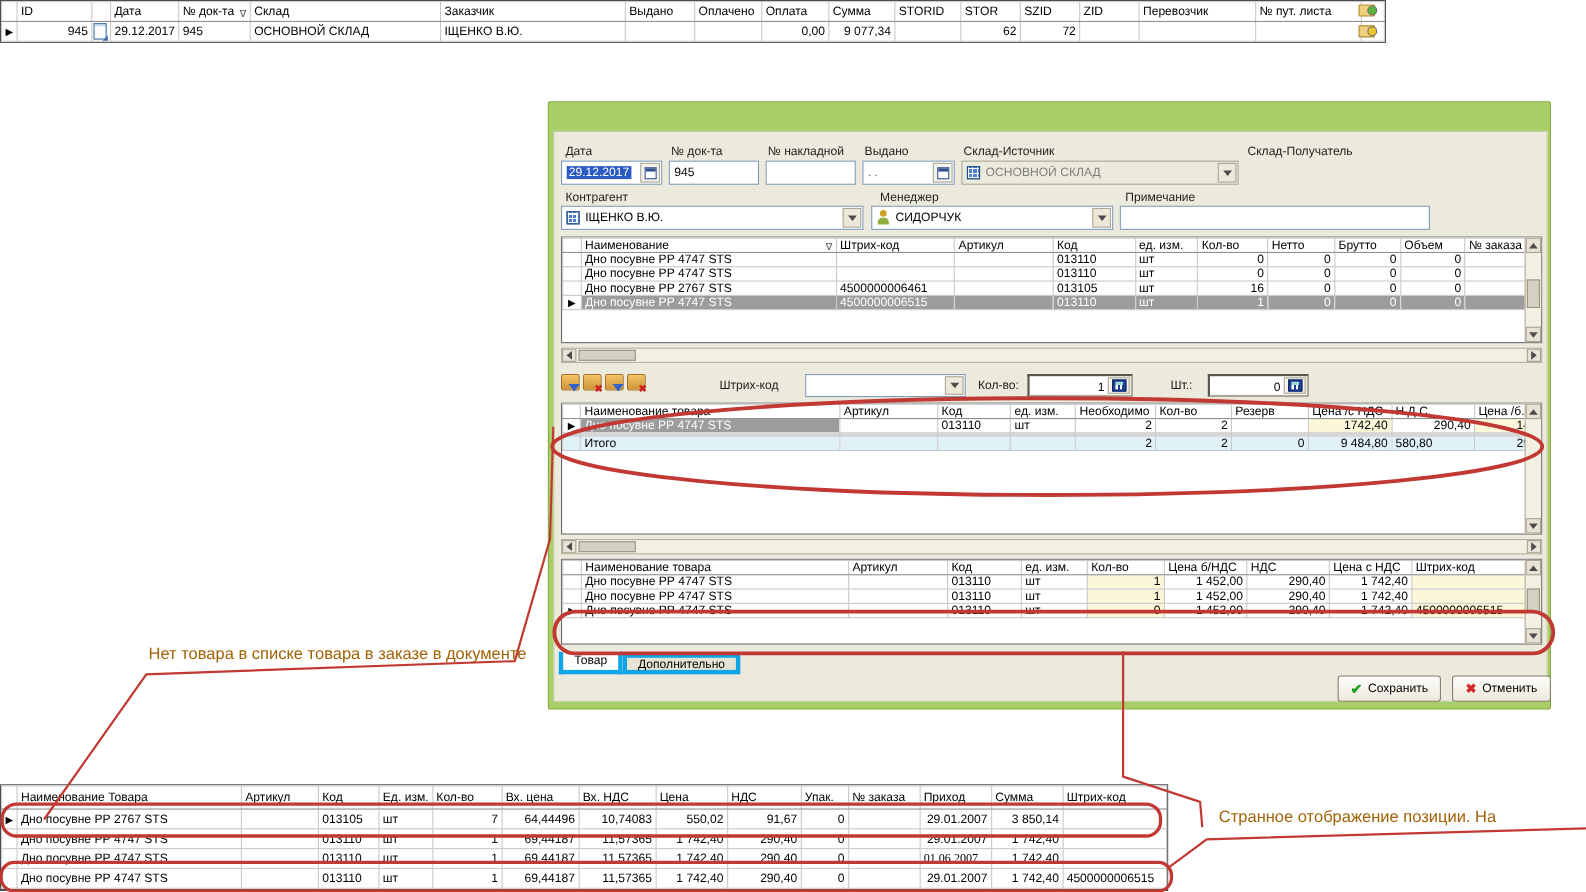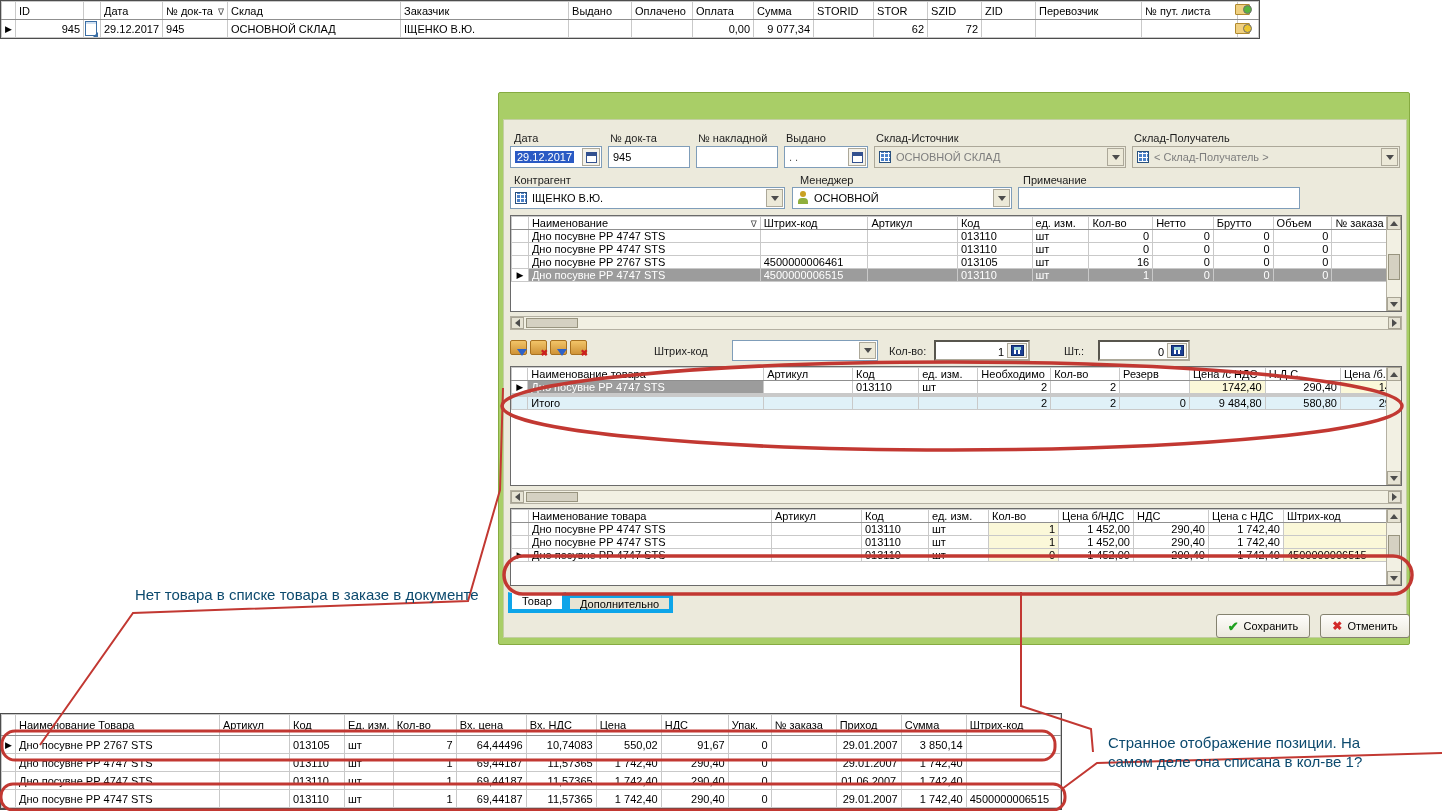--- a/index.html
+++ b/index.html
@@ -77,21 +77,21 @@
   
   .tab{position:absolute;height:21px;display:flex;align-items:center;padding:0 10px;border:4px solid #0ea5e9}
   .tab.active{background:#fff;border-top:1px solid #fff;z-index:2}
   .tab.inactive{background:#e7e4d4;top:2px;height:19px}
   .pushbtn{position:absolute;height:24px;background:linear-gradient(#fefdfb,#ece9dd);border:1px solid #84826f;border-radius:3px;display:flex;align-items:center;justify-content:center;gap:5px}
   .greencheck{color:#1fa01f;font-size:13px;font-weight:bold}
   .redcross{color:#d22a2a;font-size:12px;font-weight:bold}
 
   
   #anno-svg{position:absolute;left:0;top:0;width:1442px;height:811px;pointer-events:none;z-index:60}
-  .rednote{position:absolute;color:#0c4a6e;font-size:15px;line-height:19px;white-space:nowrap;z-index:61}
+  .rednote{position:absolute;color:#a16207;font-size:15px;line-height:19px;white-space:nowrap;z-index:61}
 </style>
 </head>
 <body>
 
 <div class="gridwrap" id="top-grid">
   <table class="grid">
       <colgroup>
         <col style="width: 14px;">
         <col style="width: 68px;">
         <col style="width: 17px;">
@@ -194,42 +194,35 @@
           <span class="calglyph"></span>
         </span>
     </div>
     <div class="field gray" style="left:370px;top:26px;width:252px;border-color:#aca899">
       <span class="gridicon" style="position:absolute;left:4px;top:4px"></span>
       <span class="fieldtext" style="left:21px">ОСНОВНОЙ СКЛАД</span>
       <span class="cbtn">
           <span class="tri-down"></span>
         </span>
     </div>
-    <div class="field gray" style="left:628px;top:26px;width:268px;border-color:#aca899">
-      <span class="gridicon" style="position:absolute;left:4px;top:4px"></span>
-      <span class="fieldtext" style="left:21px">&lt; Склад-Получатель &gt;</span>
-      <span class="cbtn">
-          <span class="tri-down"></span>
-        </span>
-    </div>
 
     <div class="flabel" style="left:10px;top:54px">Контрагент</div>
     <div class="flabel" style="left:296px;top:54px">Менеджер</div>
     <div class="flabel" style="left:519px;top:54px">Примечание</div>
 
     <div class="field" style="left:6px;top:67px;width:275px">
       <span class="gridicon" style="position:absolute;left:4px;top:4px"></span>
       <span class="fieldtext" style="left:21px">ІЩЕНКО В.Ю.</span>
       <span class="cbtn">
           <span class="tri-down"></span>
         </span>
     </div>
     <div class="field" style="left:288px;top:67px;width:220px">
       <span class="personicon" style="position:absolute;left:4px;top:3px"></span>
-      <span class="fieldtext" style="left:21px">ОСНОВНОЙ</span>
+      <span class="fieldtext" style="left:21px">СИДОРЧУК</span>
       <span class="cbtn">
           <span class="tri-down"></span>
         </span>
     </div>
     <div class="field" style="left:514px;top:67px;width:282px">
       <span class="fieldtext"></span>
     </div>
 
     <div class="gridwrap" style="left:6px;top:95px;width:892px;height:97px;border:1px solid #6a6a6a">
       <table class="grid">
@@ -464,21 +457,21 @@
             <tr class="totalrow">
               <td class="selcol"></td>
               <td style="text-align: left;">Итого</td>
               <td style="text-align: left;"></td>
               <td style="text-align: left;"></td>
               <td style="text-align: left;"></td>
               <td style="text-align: right;">2</td>
               <td style="text-align: right;">2</td>
               <td style="text-align: right;">0</td>
               <td style="text-align: right;">9 484,80</td>
-              <td style="text-align: right; margin-left: 40px;">580,80</td>
+              <td style=" margin-left: 40px;">580,80</td>
               <td style="text-align: right;">290</td>
             </tr>
           </tbody>
         </table>
       <div class="vscroll">
         <div class="sbtn" style="top:0">
             <span class="tri-up"></span>
           </div>
         <div class="sbtn" style="bottom:0">
             <span class="tri-down"></span>
@@ -666,21 +659,21 @@
           <td style="text-align: left;"></td>
           <td style="text-align: left;">013110</td>
           <td style="text-align: left;">шт</td>
           <td style="text-align: right;">1</td>
           <td style="text-align: right;">69,44187</td>
           <td style="text-align: right;">11,57365</td>
           <td style="text-align: right;">1 742,40</td>
           <td style="text-align: right;">290,40</td>
           <td style="text-align: right;">0</td>
           <td style="text-align: left;"></td>
-          <td style="text-align: center;">01.06.2007</td>
+          <td style="text-align: left; font-family: Liberation Serif, serif;">01.06.2007</td>
           <td style="text-align: right;">1 742,40</td>
           <td style="text-align: left;"></td>
         </tr>
         <tr>
           <td class="selcol"></td>
           <td style="text-align: left;">Дно посувне РР 4747 STS</td>
           <td style="text-align: left;"></td>
           <td style="text-align: left;">013110</td>
           <td style="text-align: left;">шт</td>
           <td style="text-align: right;">1</td>
@@ -696,21 +689,20 @@
         </tr>
       </tbody>
     </table>
 </div>
 
 <div class="rednote" style="left:135px;top:585px">
   <div>Нет товара в списке товара в заказе в документе</div>
 </div>
 <div class="rednote" style="left:1108px;top:733px">
   <div>Странное отображение позиции. На</div>
-  <div>самом деле она списана в кол-ве 1?</div>
 </div>
 
 <svg id="anno-svg" viewBox="0 0 1442 811">
   <ellipse cx="952" cy="406" rx="450" ry="44" fill="none" stroke="#c23832" stroke-width="3.5"></ellipse>
   <rect x="504" y="556" width="908" height="38" rx="19" fill="none" stroke="#c23832" stroke-width="3.5"></rect>
   <rect x="2" y="731" width="1053" height="29" rx="13" fill="none" stroke="#c23832" stroke-width="3"></rect>
   <rect x="1" y="784" width="1064" height="26" rx="12" fill="none" stroke="#c23832" stroke-width="3"></rect>
   <path d="M40,745 L133,613 L468,601 L500,490 L503,388" fill="none" stroke="#c23832" stroke-width="2"></path>
   <path d="M1021,592 L1021,706 L1091,729 L1093,752" fill="none" stroke="#c23832" stroke-width="2"></path>
   <path d="M1062,789 L1097,763 L1442,753" fill="none" stroke="#c23832" stroke-width="2"></path>

